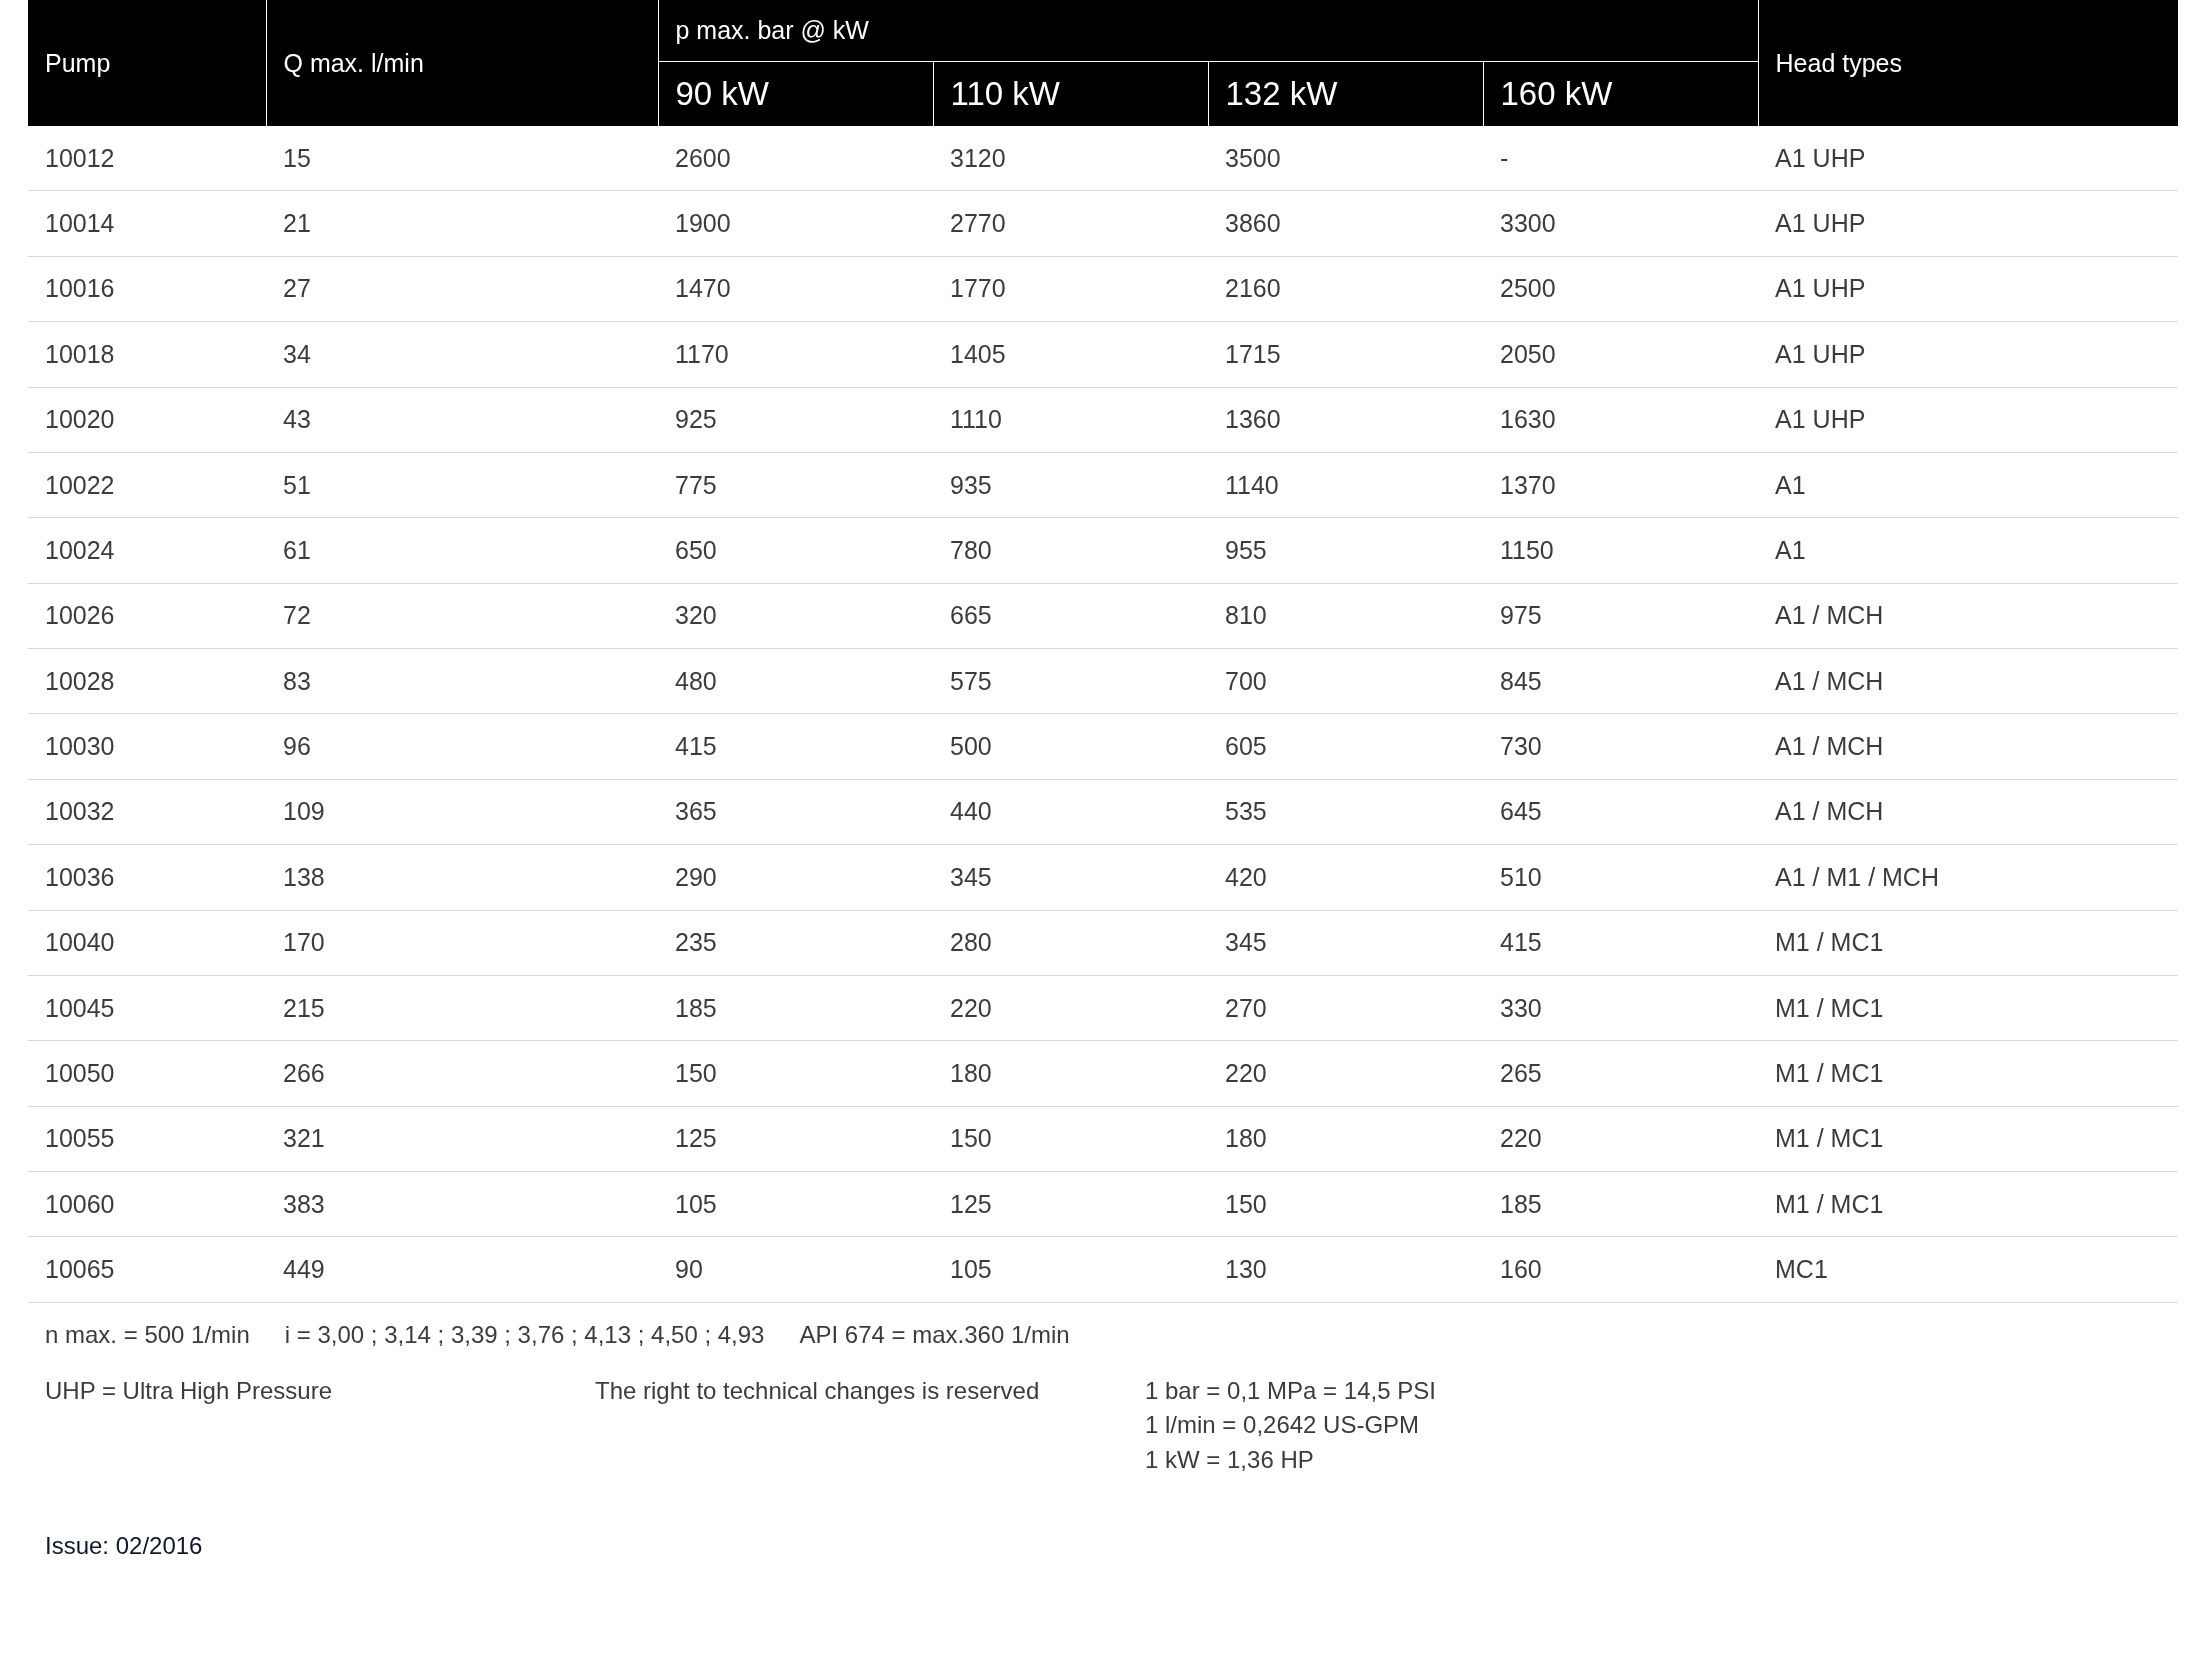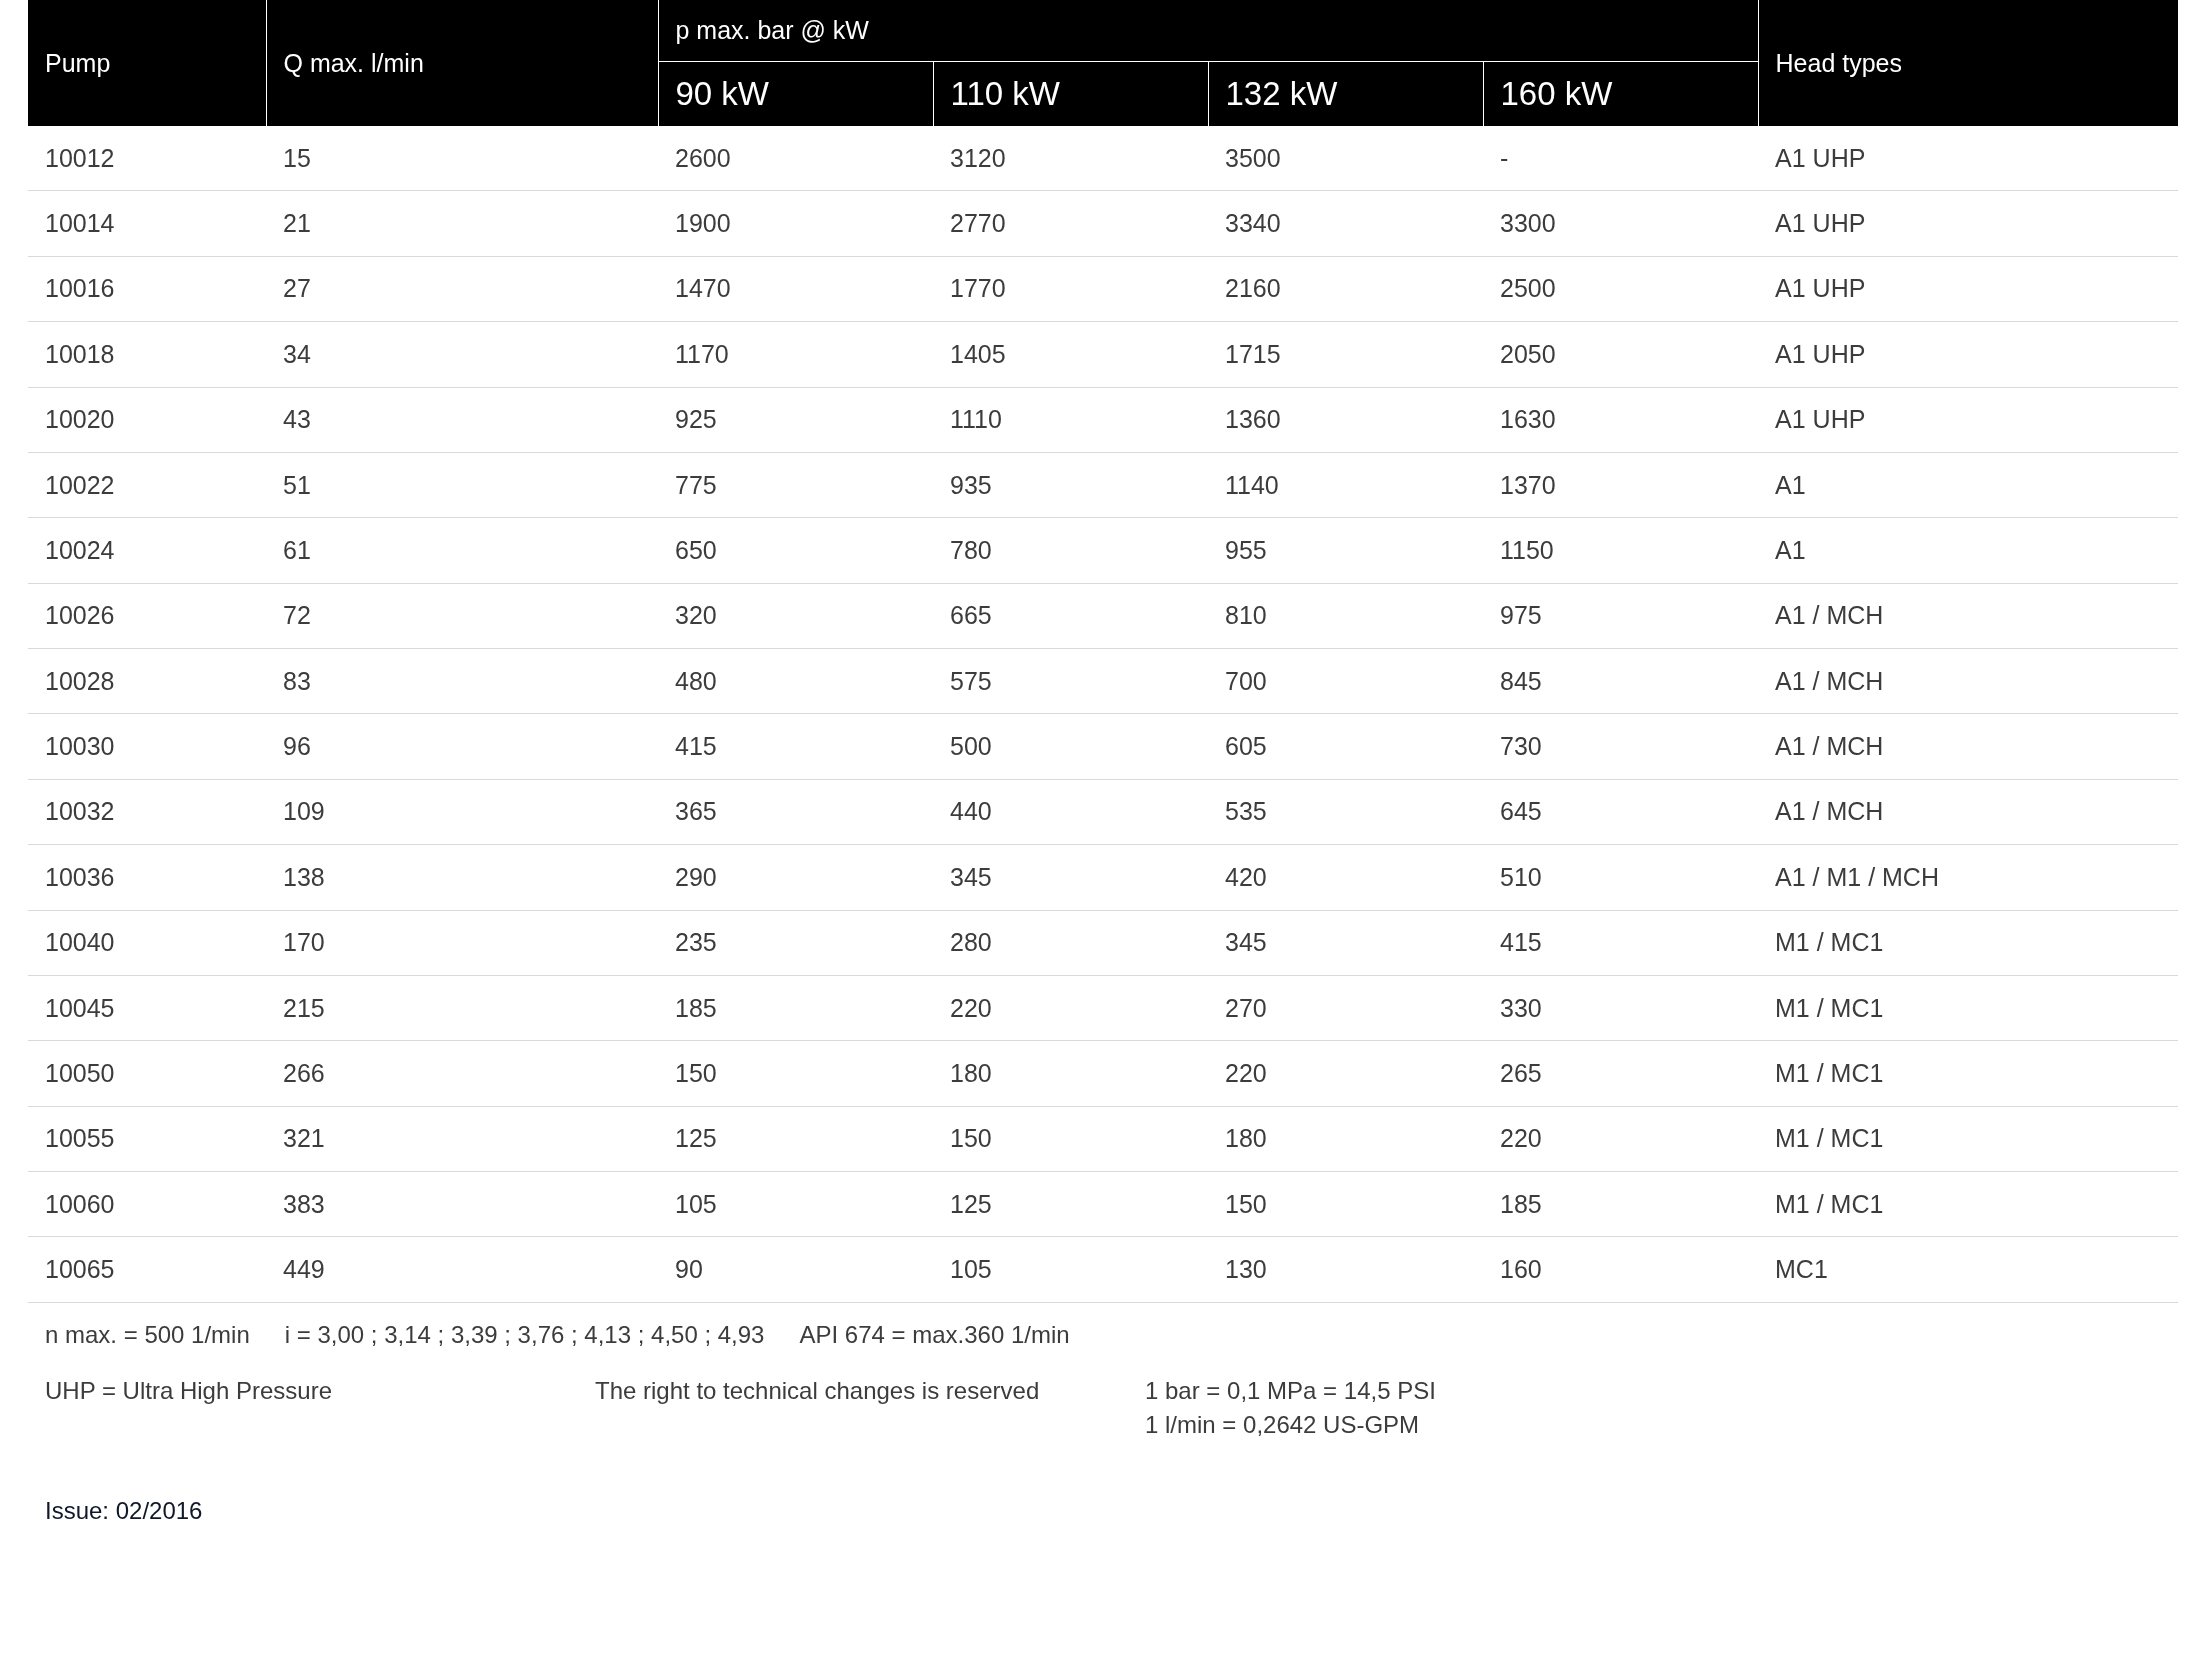--- a/index.html
+++ b/index.html
@@ -123,21 +123,21 @@
           <td>3120</td>
           <td>3500</td>
           <td>-</td>
           <td>A1 UHP</td>
         </tr>
         <tr>
           <td>10014</td>
           <td>21</td>
           <td>1900</td>
           <td>2770</td>
-          <td>3340</td>
+          <td>3860</td>
           <td>3300</td>
           <td>A1 UHP</td>
         </tr>
         <tr>
           <td>10016</td>
           <td>27</td>
           <td>1470</td>
           <td>1770</td>
           <td>2160</td>
           <td>2500</td>
@@ -288,19 +288,20 @@
   <div class="footer-grid">
     <div class="fcol1">
       <span>UHP = Ultra High Pressure</span>
     </div>
     <div class="fcol3">
       <span>The right to technical changes is reserved</span>
     </div>
     <div class="fcol4">
       <div>1 bar = 0,1 MPa = 14,5 PSI</div>
       <div>1 l/min = 0,2642 US-GPM</div>
+      <div>1 kW = 1,36 HP</div>
     </div>
   </div>
 
   <div class="issue">Issue: 02/2016</div>
 
 </div>
 
 
 </body></html>

